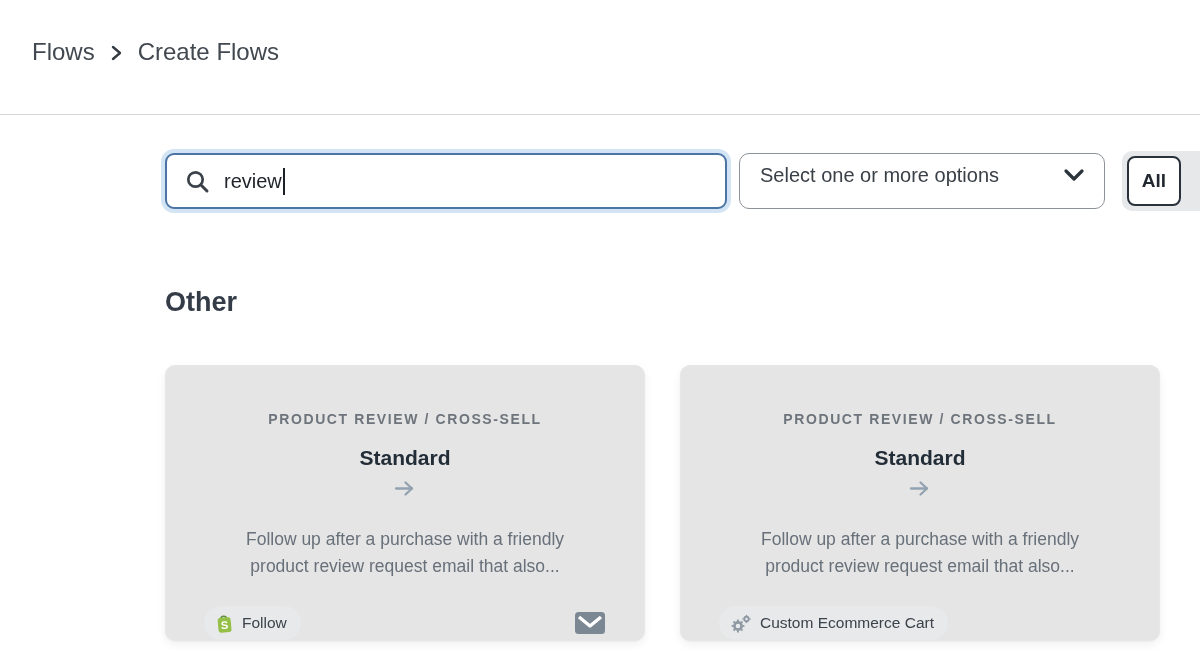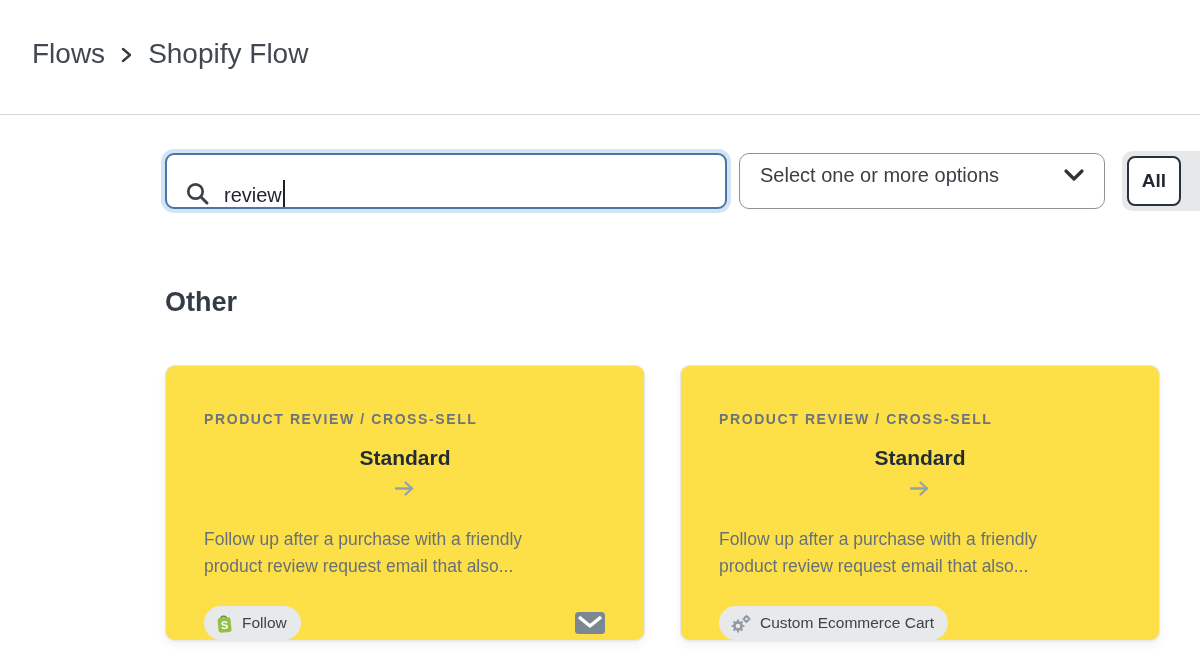--- a/index.html
+++ b/index.html
@@ -14,36 +14,36 @@
 
   
   .topbar {
     position: absolute; left: 0; top: 0; width: 1200px; height: 115px;
     background: #ffffff; border-bottom: 1px solid #d5d7d9;
     box-sizing: border-box;
   }
   .breadcrumb {
     position: absolute; left: 32px; top: 38px;
     display: flex; align-items: center; gap: 16px;
-    font-size: 28px; color: #41484f;
+    font-size: 24px; color: #41484f;
   }
   .crumb { cursor: default; }
   .crumb-sep { display: flex; align-items: center; margin-top: 2px; }
 
   
   .filter-row {
     position: absolute; left: 165px; top: 151px;
     display: flex; align-items: center;
   }
   .search-box {
     width: 562px; height: 56px; box-sizing: border-box;
     border: 2px solid #4c74a4; border-radius: 9px;
     box-shadow: 0 0 0 4px #d3e5f5;
     background: #ffffff;
-    display: flex; align-items: flex-end;
+    display: flex; align-items: center;
     padding-left: 17px;
   }
   .search-box .magnifier { flex: 0 0 auto; display: flex; }
   .search-text {
     margin-left: 13px; font-size: 20px; color: #21262c;
     white-space: pre;
   }
   .caret {
     width: 2px; height: 27px; background: #1c2127; margin-left: 1px;
   }
@@ -78,25 +78,26 @@
     font-size: 27px; font-weight: 600; color: #333c47;
   }
 
   
   .cards {
     position: absolute; left: 165px; top: 365px;
     display: flex; gap: 35px;
   }
   .card {
     width: 480px; height: 276px; box-sizing: border-box;
-    background: #fde047;
+    background: #e5e5e5;
     border: 1px solid #e5e7e9; border-radius: 10px;
     box-shadow: 0 1px 2px rgba(30,40,50,0.04), 0 4px 10px rgba(30,40,50,0.06);
     padding: 45px 38px 0 38px;
     cursor: pointer;
+    text-align: center;
   }
   .card-category {
     font-size: 14px; font-weight: 600; letter-spacing: 1.6px;
     color: #6d747b; line-height: 16px;
   }
   .card-title-row {
     margin-top: 18px; display: flex; align-items: center; gap: 9px;
     line-height: 26px;
     flex-direction: column;
   }
@@ -121,21 +122,21 @@
 <body>
 
 <div class="topbar">
   <div class="breadcrumb">
     <span class="crumb">Flows</span>
     <span class="crumb-sep">
       <svg width="11" height="18" viewBox="0 0 11 18">
           <polyline points="2,3 9,9 2,15" fill="none" stroke="#343b42" stroke-width="2.4" stroke-linecap="round" stroke-linejoin="round"></polyline>
         </svg>
     </span>
-    <span class="crumb">Shopify Flow</span>
+    <span class="crumb">Create Flows</span>
   </div>
 </div>
 
 <div class="filter-row">
 
   <div class="search-box">
     <span class="magnifier">
       <svg width="27" height="27" viewBox="0 0 27 27">
         <circle cx="11.5" cy="11.5" r="7.2" fill="none" stroke="#3a4149" stroke-width="2.7"></circle>
         <line x1="17" y1="17" x2="23" y2="23" stroke="#3a4149" stroke-width="3" stroke-linecap="round"></line>

